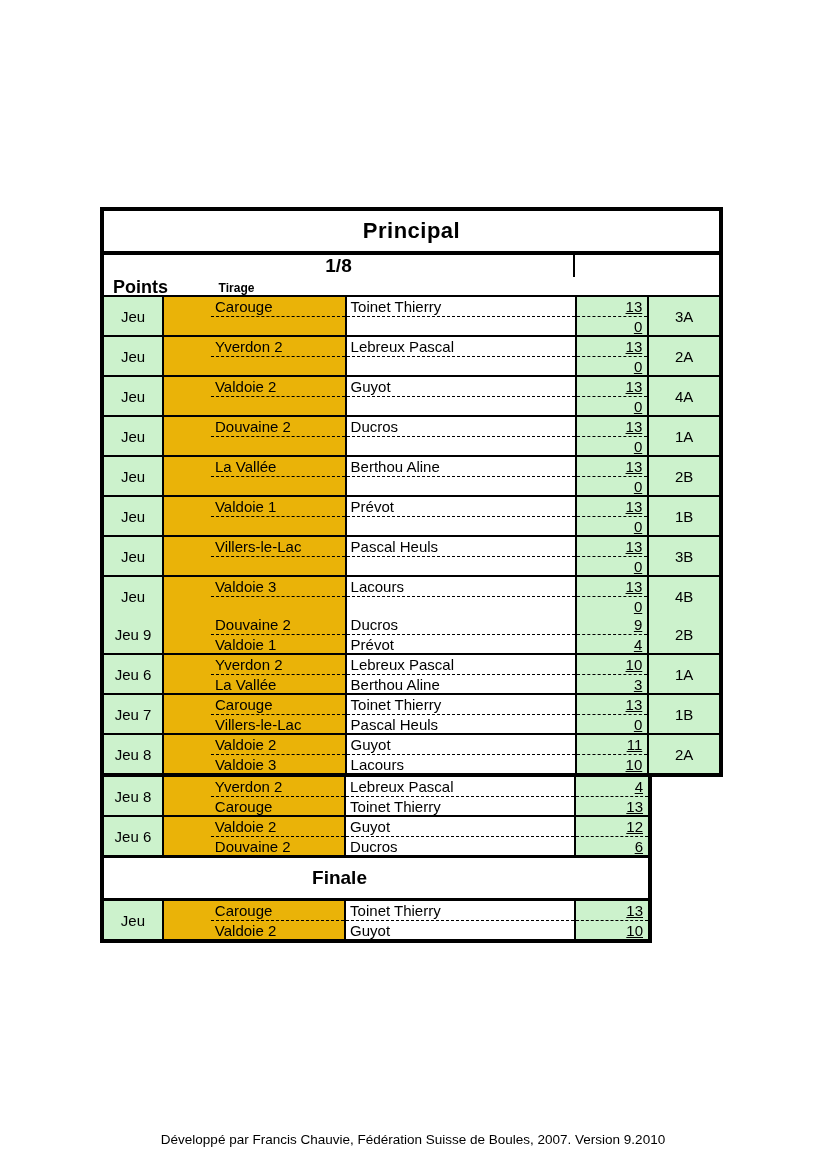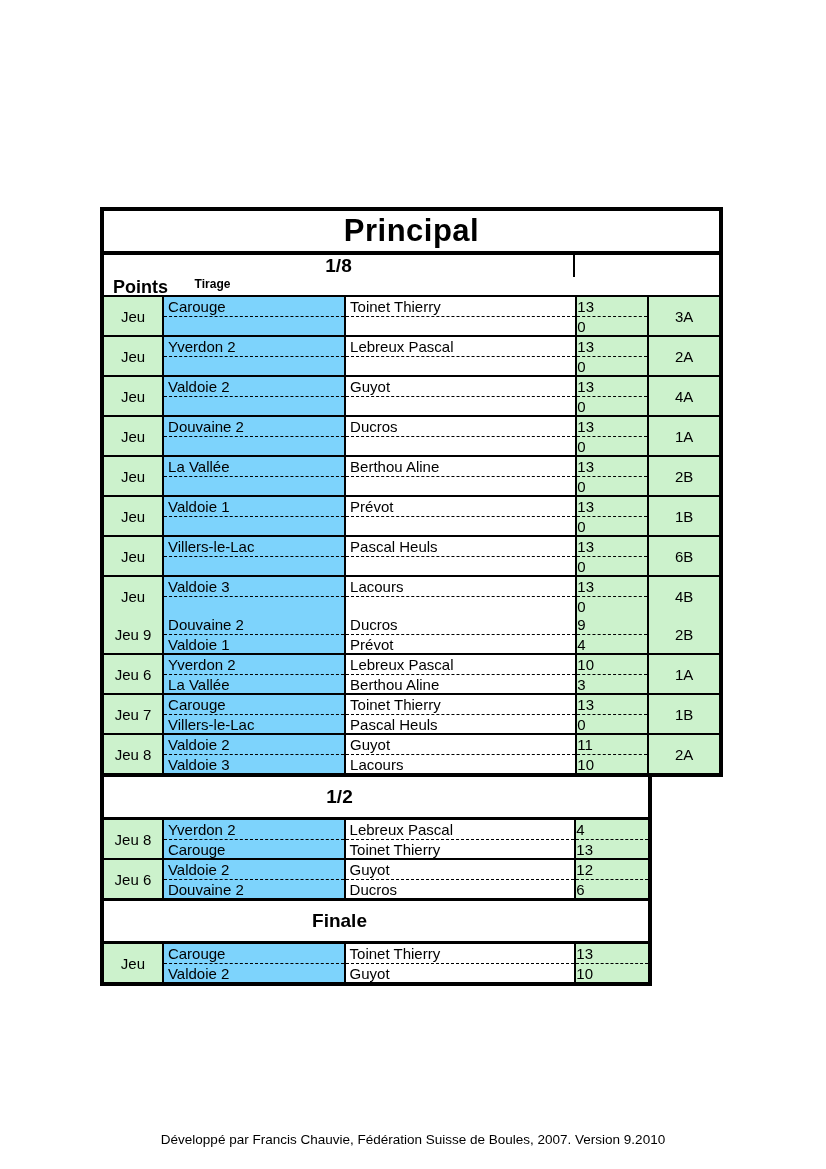--- a/index.html
+++ b/index.html
@@ -9,53 +9,53 @@
 
   .sheet { position: absolute; left: 0; top: 0; width: 826px; height: 1169px; }
   .bracket { position: absolute; left: 100px; top: 207px; }
 
   .tbl { background: #fff; border: 4px solid var(--bk); }
   .tbl-wide { width: 623px; }
   .tbl-narrow { width: 552px; border-top: none; }
 
   .title-row { height: 44px; border-bottom: 4px solid var(--bk);
                display: flex; align-items: center; justify-content: center; }
-  .title-row span { font-size: 31px; font-weight: bold; letter-spacing: .5px; }
+  .title-row span { font-size: 22px; font-weight: bold; letter-spacing: .5px; }
 
   .header-row { height: 42px; border-bottom: 2px solid var(--bk); display: flex; flex-direction: column; }
   .h-left { width: 471px; border-right: 2px solid var(--bk);
             display: flex; align-items: center; justify-content: center; }
   .h-left span, .sec-label { font-size: 19px; font-weight: bold; }
-  .h-right { flex: 1; display: flex; align-items: flex-start; }
+  .h-right { flex: 1; display: flex; align-items: center; gap: 24px; }
   .h-points { width: 73px; text-align: center; font-size: 18px; font-weight: bold; }
   .h-tirage { width: 71px; text-align: center; font-size: 12px; font-weight: bold; }
 
   .section-row { height: 46px; border-top: 3px solid var(--bk); border-bottom: 3px solid var(--bk);
                  display: flex; align-items: center; }
   .tbl-narrow .section-row:first-child { border-top: none; height: 43px; }
   .sec-label { width: 471px; text-align: center; }
 
   .match { display: flex; height: 40px; border-bottom: 2px solid var(--bk); }
   .sec-body .match:last-child { height: 38px; border-bottom: none; }
 
   .cell { height: 100%; border-right: 2px solid var(--bk); }
   .match .cell:last-child { border-right: none; }
   .c-jeu { width: 61px; background: var(--green);
            display: flex; align-items: center; justify-content: center; font-size: 15px; }
-  .c-team { width: 185px; background: #7dd3fc; }
+  .c-team { width: 185px; background: #eab308; padding-left: 47px; }
   .c-player { width: 235px; background: #fff; }
   .c-points { width: 73px; background: var(--green); }
   .c-tirage { width: 71px; background: var(--green);
               display: flex; align-items: center; justify-content: center; font-size: 15px; }
 
   .sub { display: block; font-size: 15px; line-height: 19px; height: 18px;
          white-space: nowrap; overflow: hidden; }
   .sub.top { height: 20px; border-bottom: 1px dashed var(--bk); }
   .c-team .sub, .c-player .sub { text-align: left; padding-left: 4px; }
-  .c-points .sub { text-align: left; padding-right: 5px; }
+  .c-points .sub { text-align: right; padding-right: 5px; text-decoration: underline; }
 
   .footer { position: absolute; left: 0; width: 826px; top: 1132px;
             text-align: center; font-size: 13.5px; }
 </style>
 </head>
 <body>
 
 <div class="sheet">
 
   <div class="bracket">
@@ -177,21 +177,21 @@
       <span class="sub"></span>
     </div>
     <div class="cell c-player">
       <span class="sub top">Pascal Heuls</span>
       <span class="sub"></span>
     </div>
     <div class="cell c-points">
       <span class="sub top">13</span>
       <span class="sub">0</span>
     </div>
-    <div class="cell c-tirage">6B</div>
+    <div class="cell c-tirage">3B</div>
   </div>
           <div class="match">
     <div class="cell c-jeu">Jeu</div>
     <div class="cell c-team">
       <span class="sub top">Valdoie 3</span>
       <span class="sub"></span>
     </div>
     <div class="cell c-player">
       <span class="sub top">Lacours</span>
       <span class="sub"></span>
@@ -265,23 +265,20 @@
     <div class="cell c-points">
       <span class="sub top">11</span>
       <span class="sub">10</span>
     </div>
     <div class="cell c-tirage">2A</div>
   </div>
         </div>
     </div>
 
     <div class="tbl tbl-narrow">
-      <div class="section-row">
-        <div class="sec-label">1/2</div>
-      </div>
       <div class="sec-body">
           <div class="match">
     <div class="cell c-jeu">Jeu 8</div>
     <div class="cell c-team">
       <span class="sub top">Yverdon 2</span>
       <span class="sub">Carouge</span>
     </div>
     <div class="cell c-player">
       <span class="sub top">Lebreux Pascal</span>
       <span class="sub">Toinet Thierry</span>

